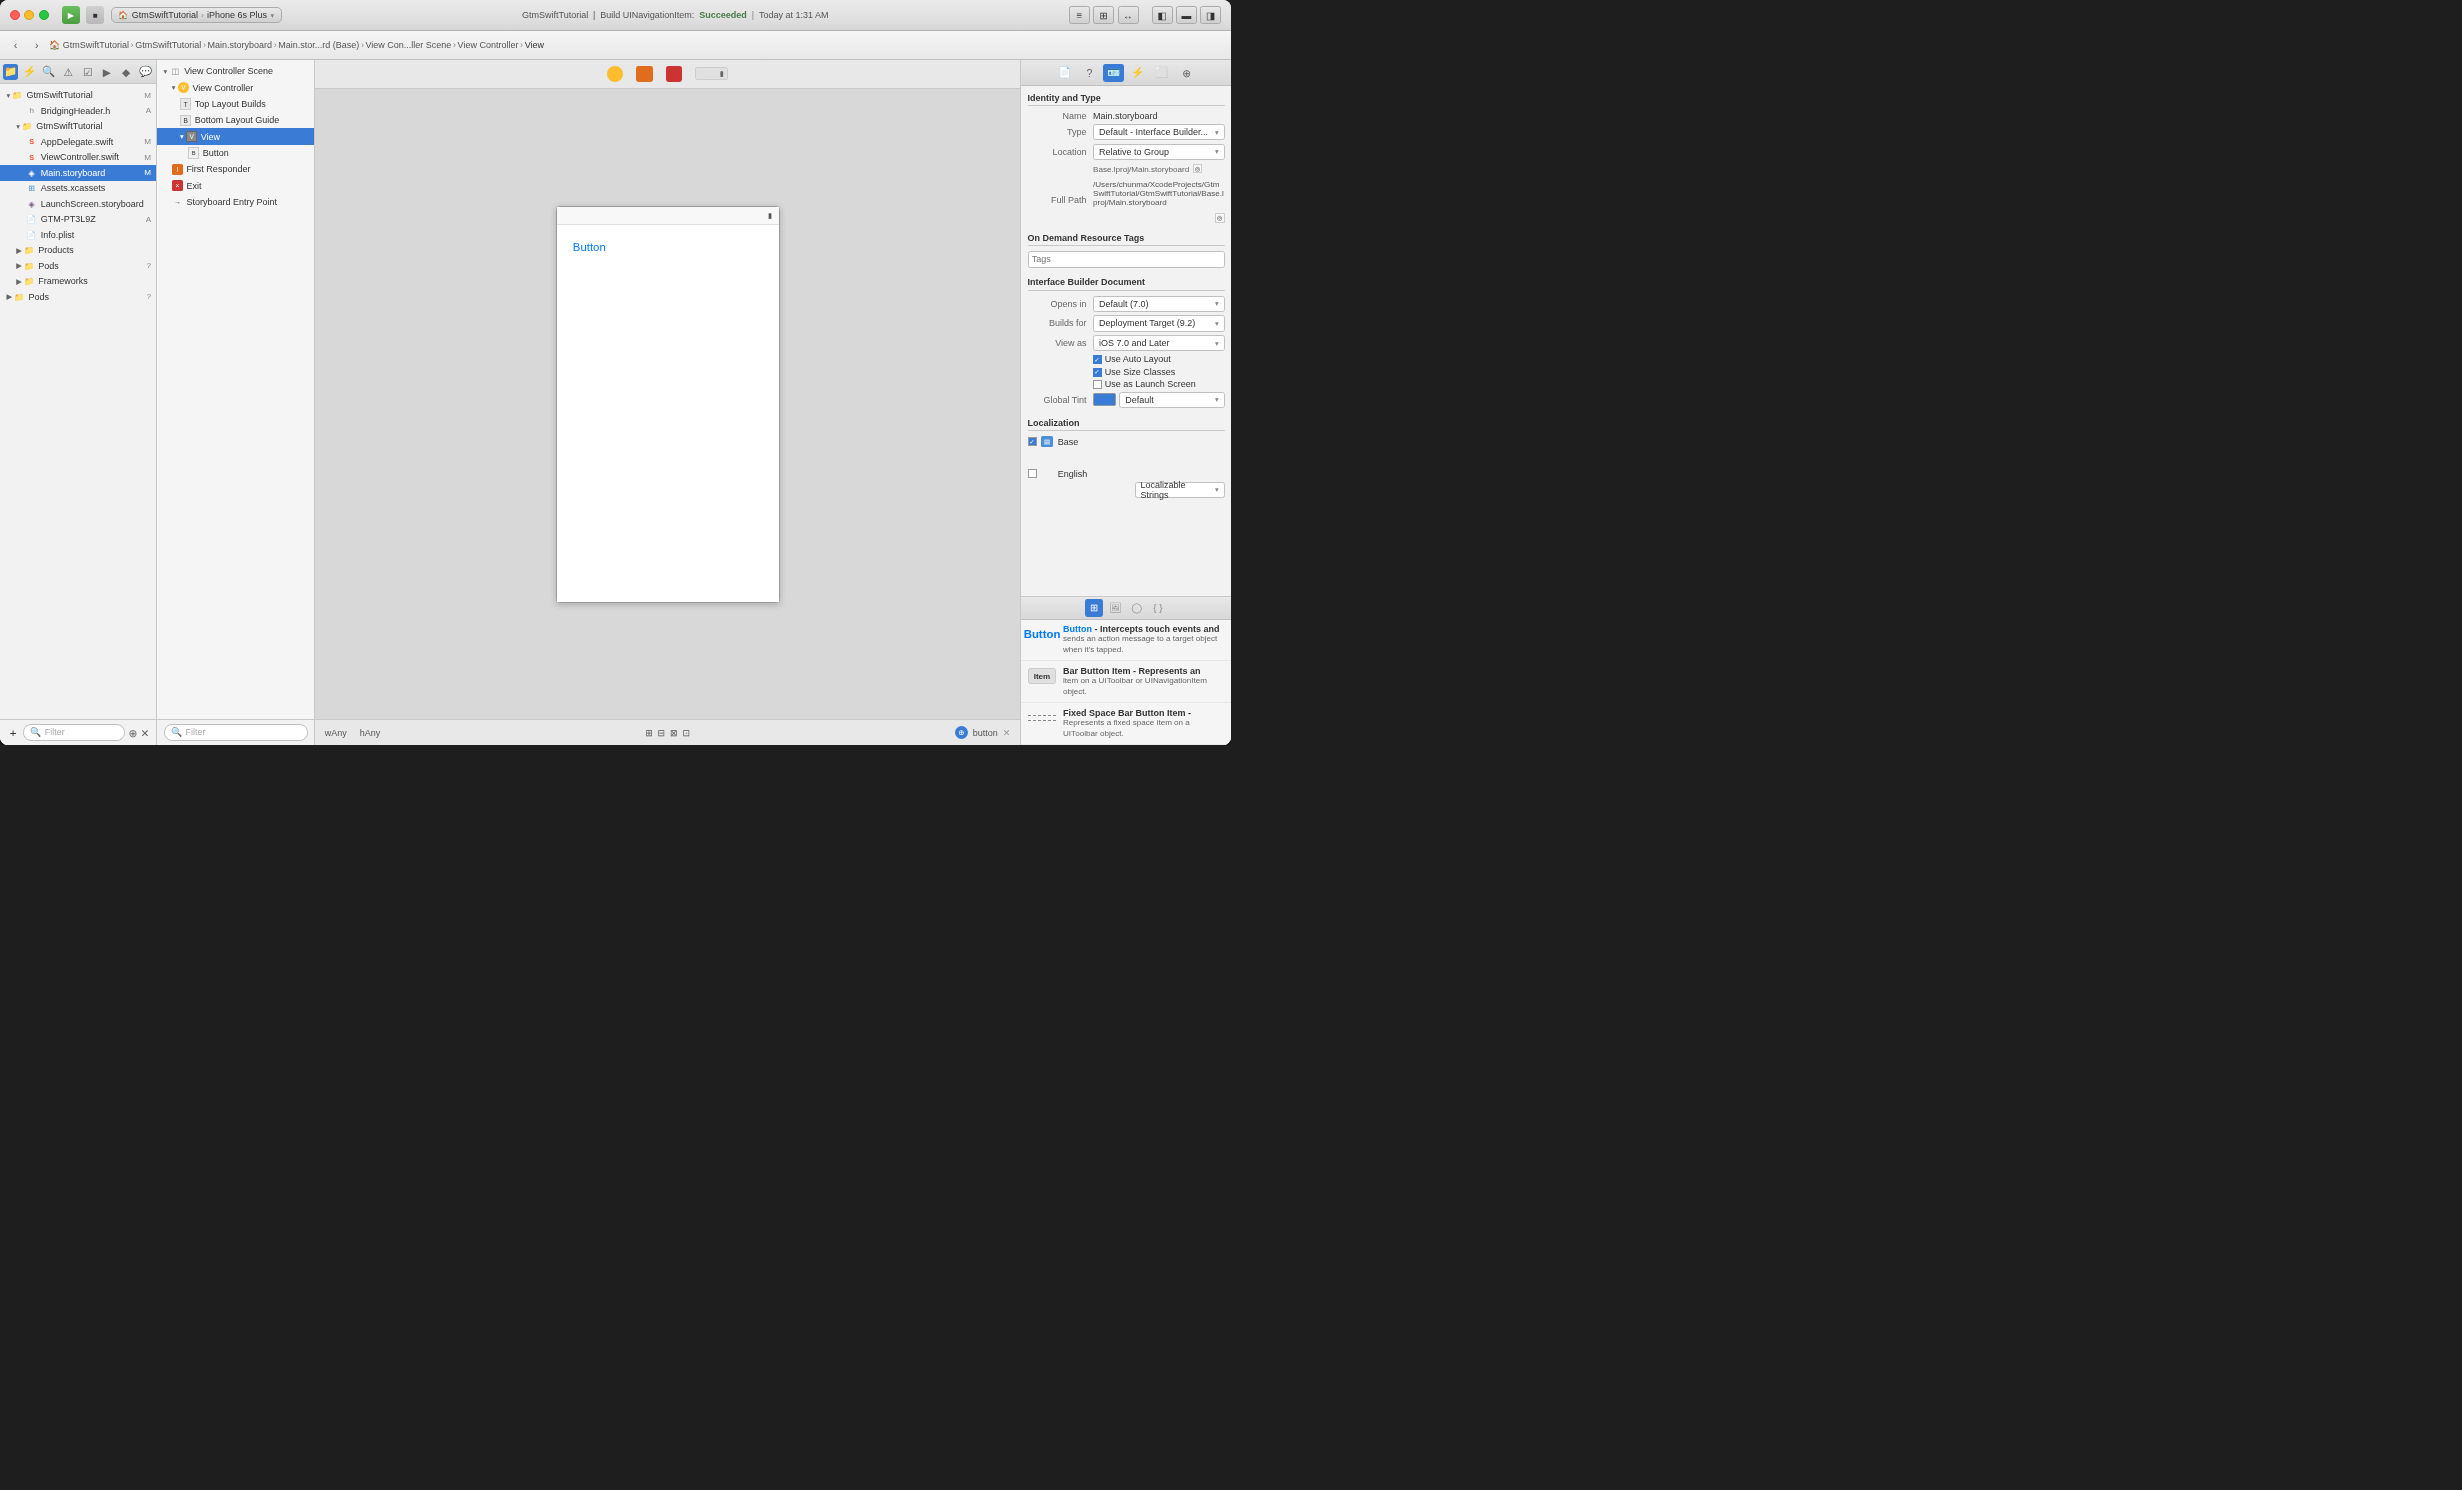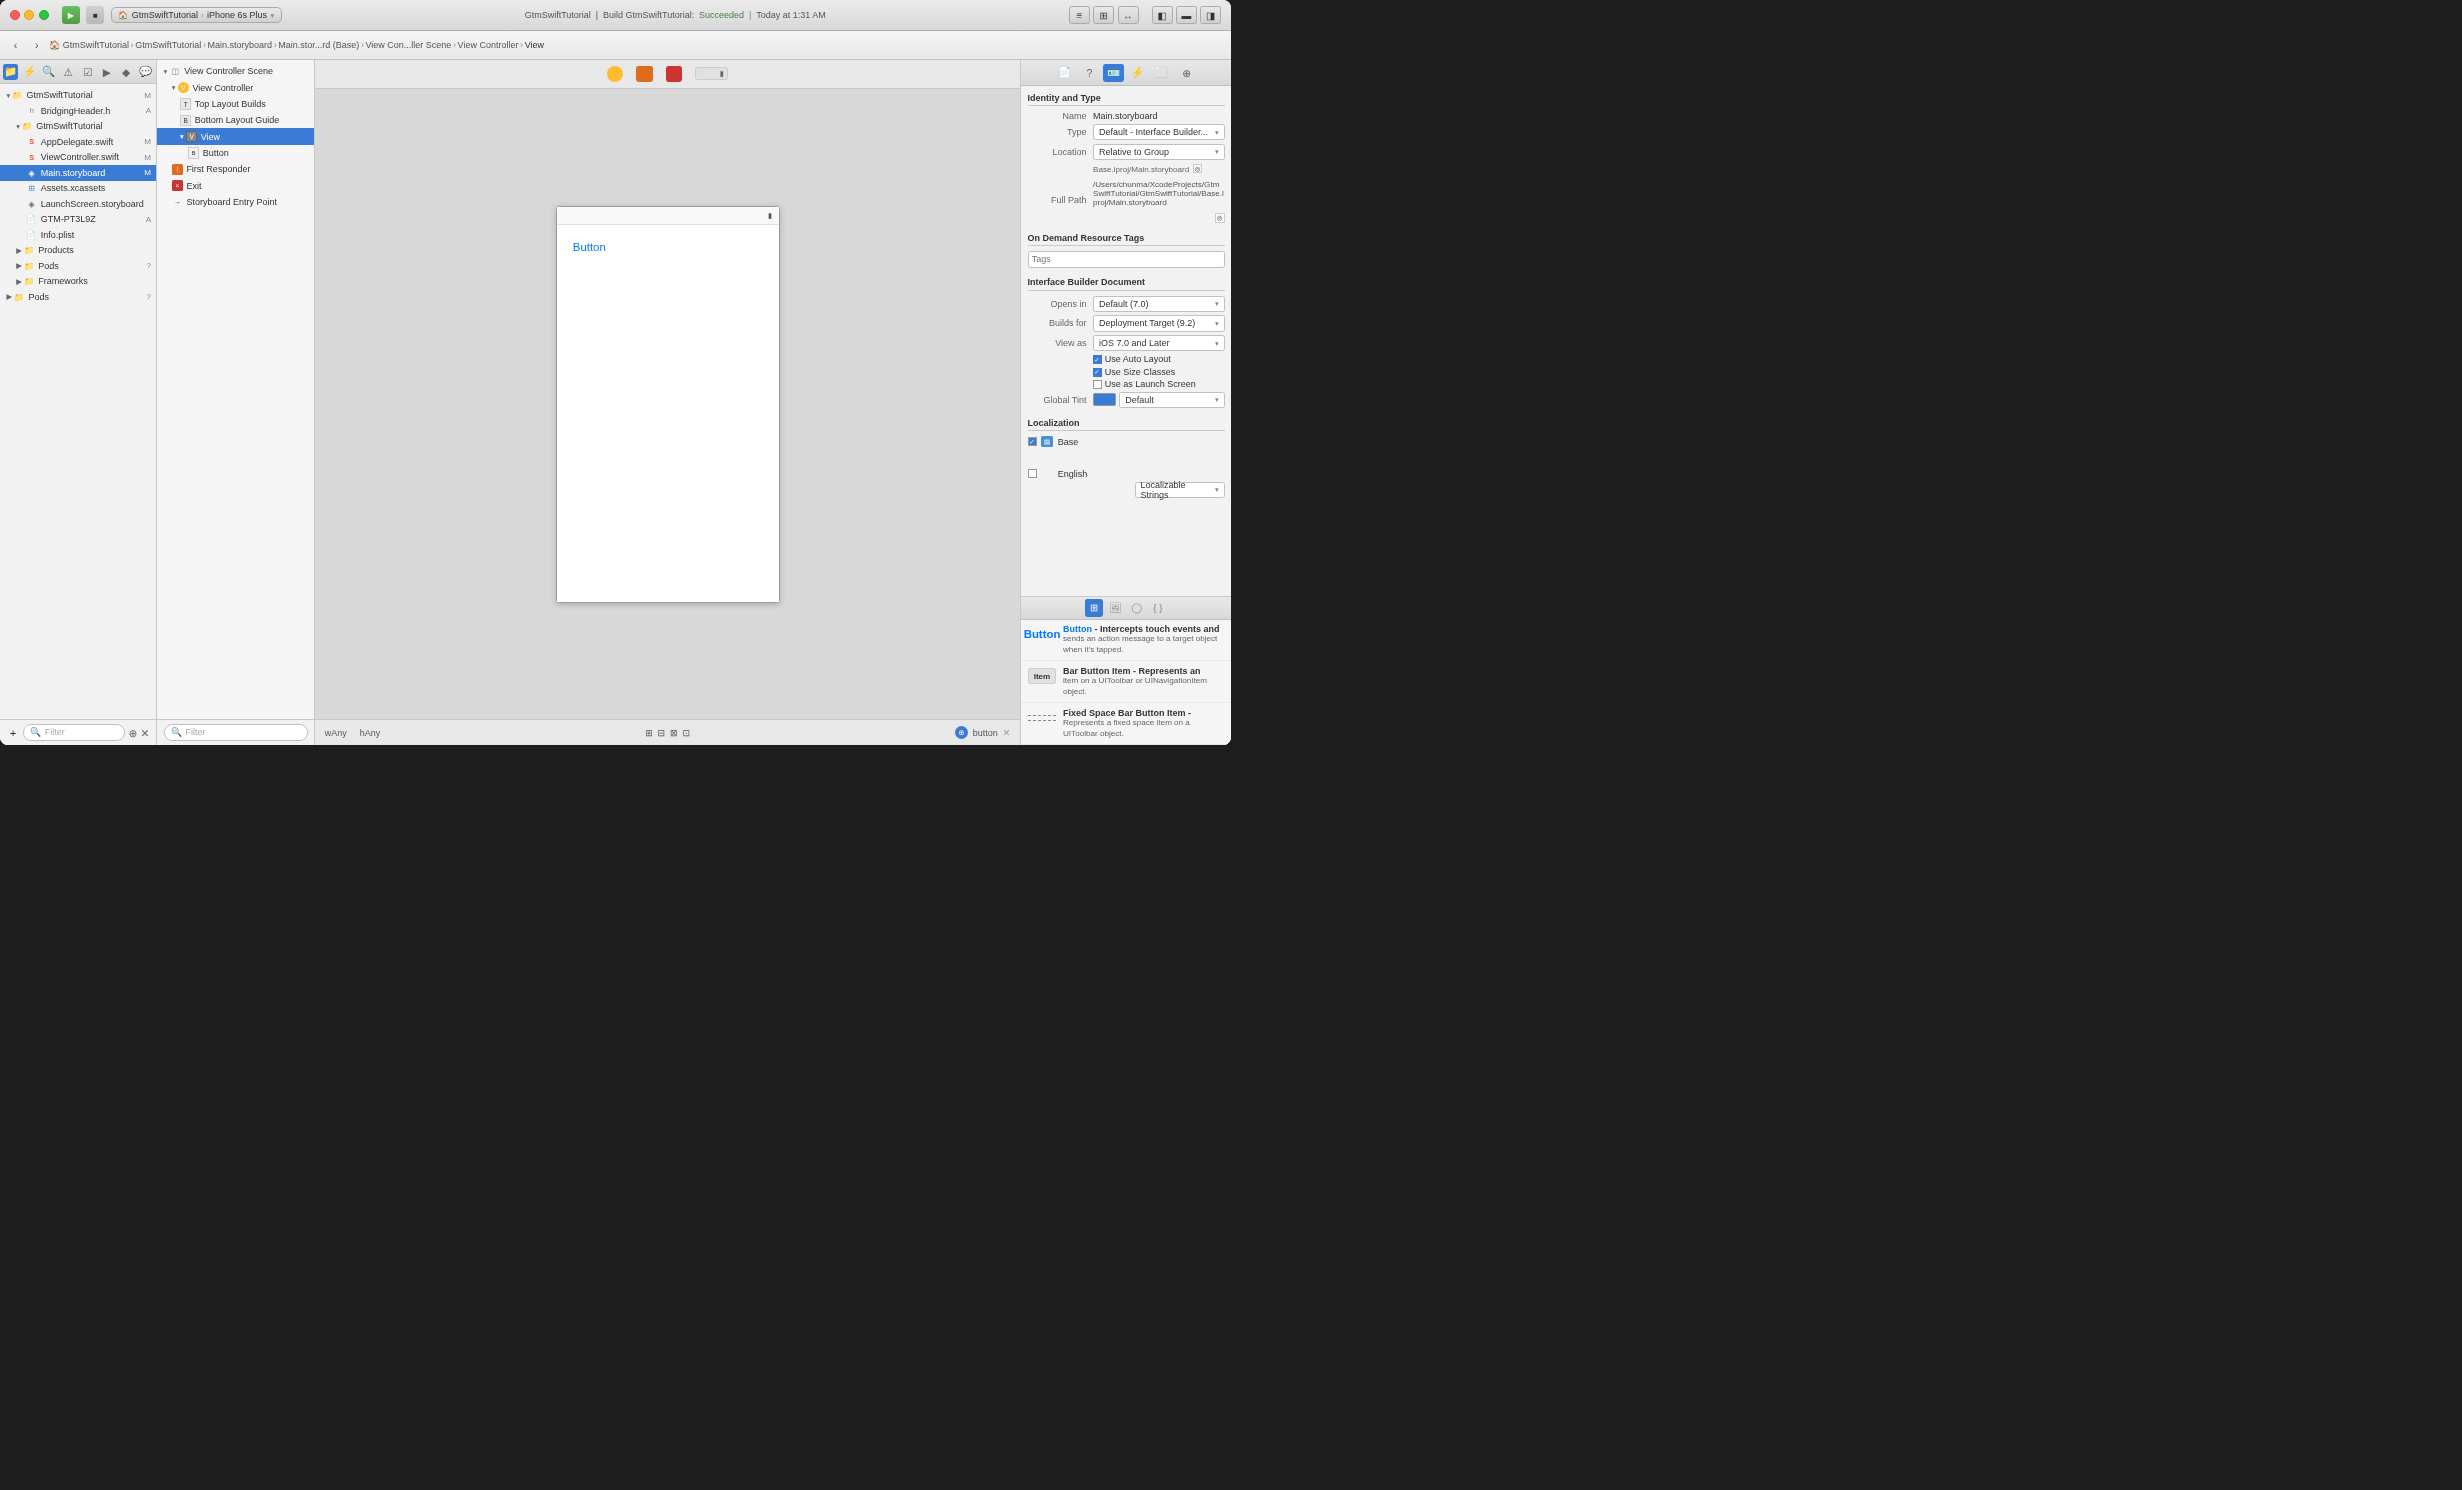--- a/index.html
+++ b/index.html
@@ -83,21 +83,21 @@
       flex: 1;
       display: flex;
       align-items: center;
       justify-content: center;
       font-size: 9px;
       color: #555;
       gap: 4.9px;
     }
     .title-success {
       color: #4a7c4a;
-      font-weight: 400;
+      font-weight: 700;
     }
 
     .title-right-icons {
       display: flex;
       gap: 3.3px;
     }
     .title-icon-btn {
       width: 21px; height: 18px;
       background: linear-gradient(to bottom, #e8e8e8, #d0d0d0);
       border: 0.8px solid #aaa;
@@ -594,21 +594,21 @@
     <div class="title-scheme">
       <span style="color:#888; font-size:8.1px;">🏠</span>
       <span>GtmSwiftTutorial</span>
       <span style="font-size:7.3px; color:#888;">›</span>
       <span>iPhone 6s Plus</span>
       <span style="font-size:7.3px; color:#888;">▾</span>
     </div>
     <div class="title-center">
       <span>GtmSwiftTutorial</span>
       <span>|</span>
-      <span>Build GtmSwiftTutorial:</span>
+      <span>Build UINavigationItem:</span>
       <span class="title-success">Succeeded</span>
       <span style="color:#888;">|</span>
       <span>Today at 1:31 AM</span>
     </div>
     <div class="title-right-icons">
       <div class="title-icon-btn">≡</div>
       <div class="title-icon-btn">⊞</div>
       <div class="title-icon-btn">↔</div>
       <div style="width:6.5px;"></div>
       <div class="title-icon-btn">◧</div>

